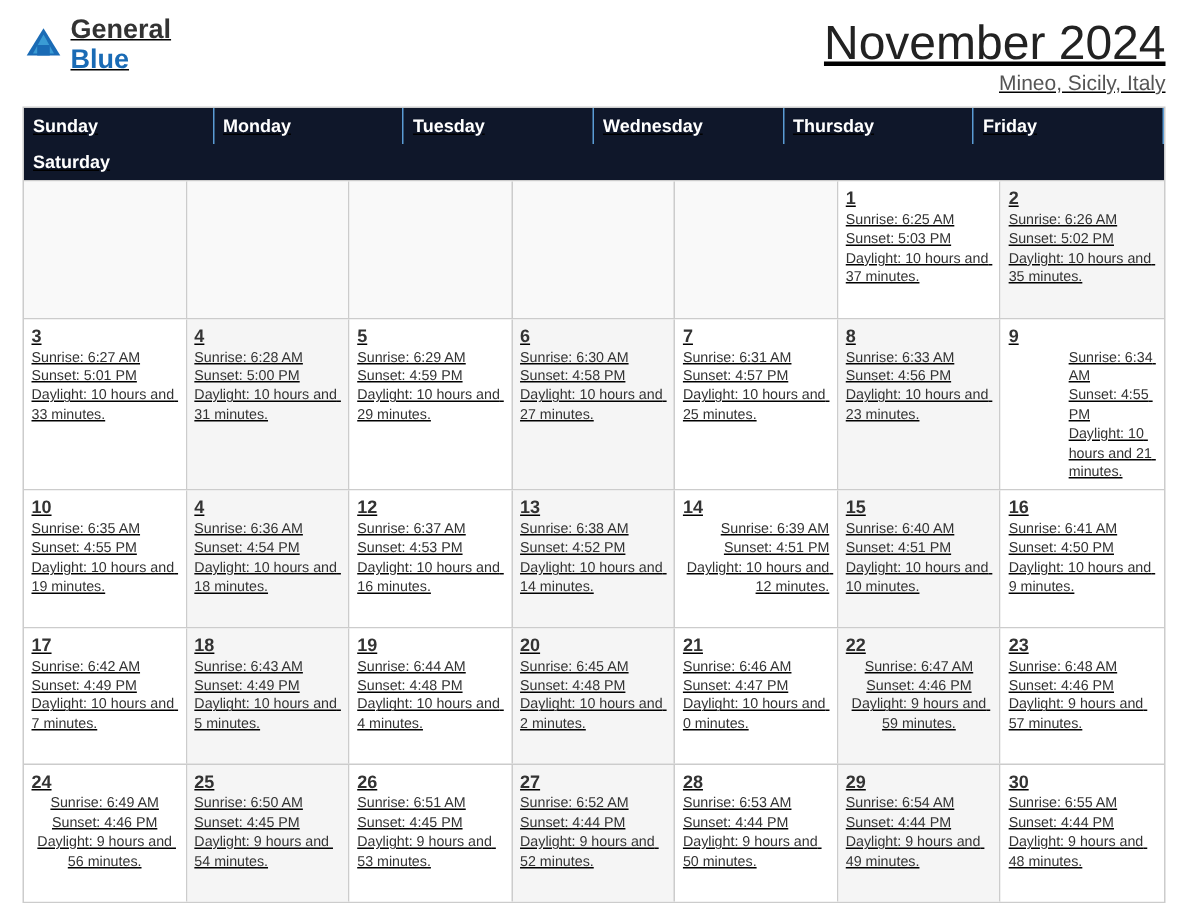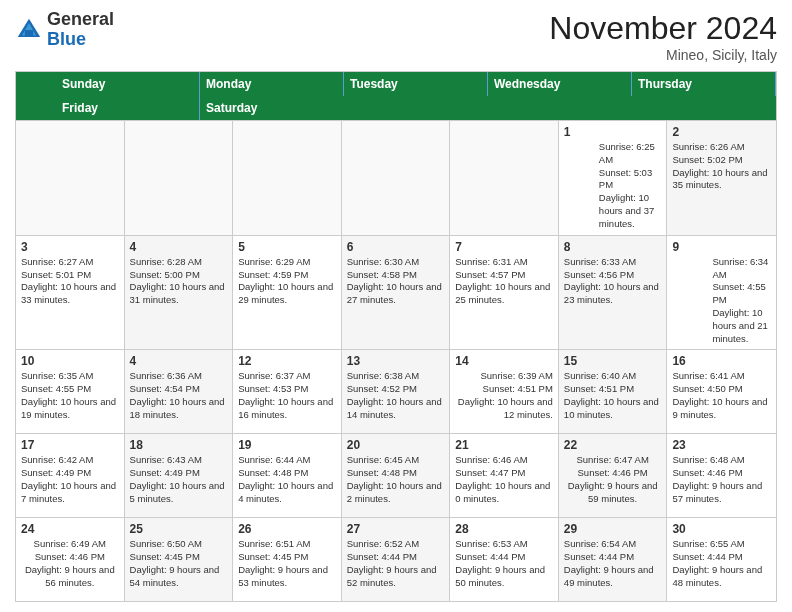--- a/index.html
+++ b/index.html
@@ -9,20 +9,21 @@
       font-family: Arial, sans-serif;
       background: #fff;
       overflow: hidden;
     }
     .page {
       width: 792px;
       height: 612px;
       display: flex;
       flex-direction: column;
       padding: 10px 15px 10px 15px;
+      text-decoration: underline;
     }
     .header {
       display: flex;
       justify-content: space-between;
       align-items: flex-start;
       margin-bottom: 8px;
     }
     .logo {
       display: flex;
       align-items: center;
@@ -52,23 +53,22 @@
       color: #555;
     }
     .calendar {
       flex: 1;
       display: flex;
       flex-direction: column;
       border: 1px solid #ccc;
     }
     .cal-header {
       display: grid;
-      grid-template-columns: repeat(5, 1fr);
-      background: #15803d;
-      padding-left: 40px;
+      grid-template-columns: repeat(6, 1fr);
+      background: #0f172a;
     }
     .cal-header-cell {
       color: white;
       font-size: 12px;
       font-weight: bold;
       padding: 5px 6px;
       text-align: left;
       border-right: 1px solid #5a9bd4;
     }
     .cal-header-cell:last-child { border-right: none; }
@@ -142,21 +142,21 @@
     </div>
     <div class="cal-body" id="cal-body">
     <div class="cal-row">
           <div class="cal-cell empty"></div>
           <div class="cal-cell empty"></div>
           <div class="cal-cell empty"></div>
           <div class="cal-cell empty"></div>
           <div class="cal-cell empty"></div>
           <div class="cal-cell">
             <span class="day-number">1</span>
-            <div class="cell-text" style="white-space: pre-wrap; margin-left: 35px;">Sunrise: 6:25 AM
+            <div class="cell-text" style="white-space: pre-wrap;">Sunrise: 6:25 AM
 Sunset: 5:03 PM
 Daylight: 10 hours and 37 minutes.</div>
           </div>
           <div class="cal-cell shaded">
             <span class="day-number">2</span>
             <div class="cell-text" style="white-space: pre-wrap;">Sunrise: 6:26 AM
 Sunset: 5:02 PM
 Daylight: 10 hours and 35 minutes.</div>
           </div>
         </div>

